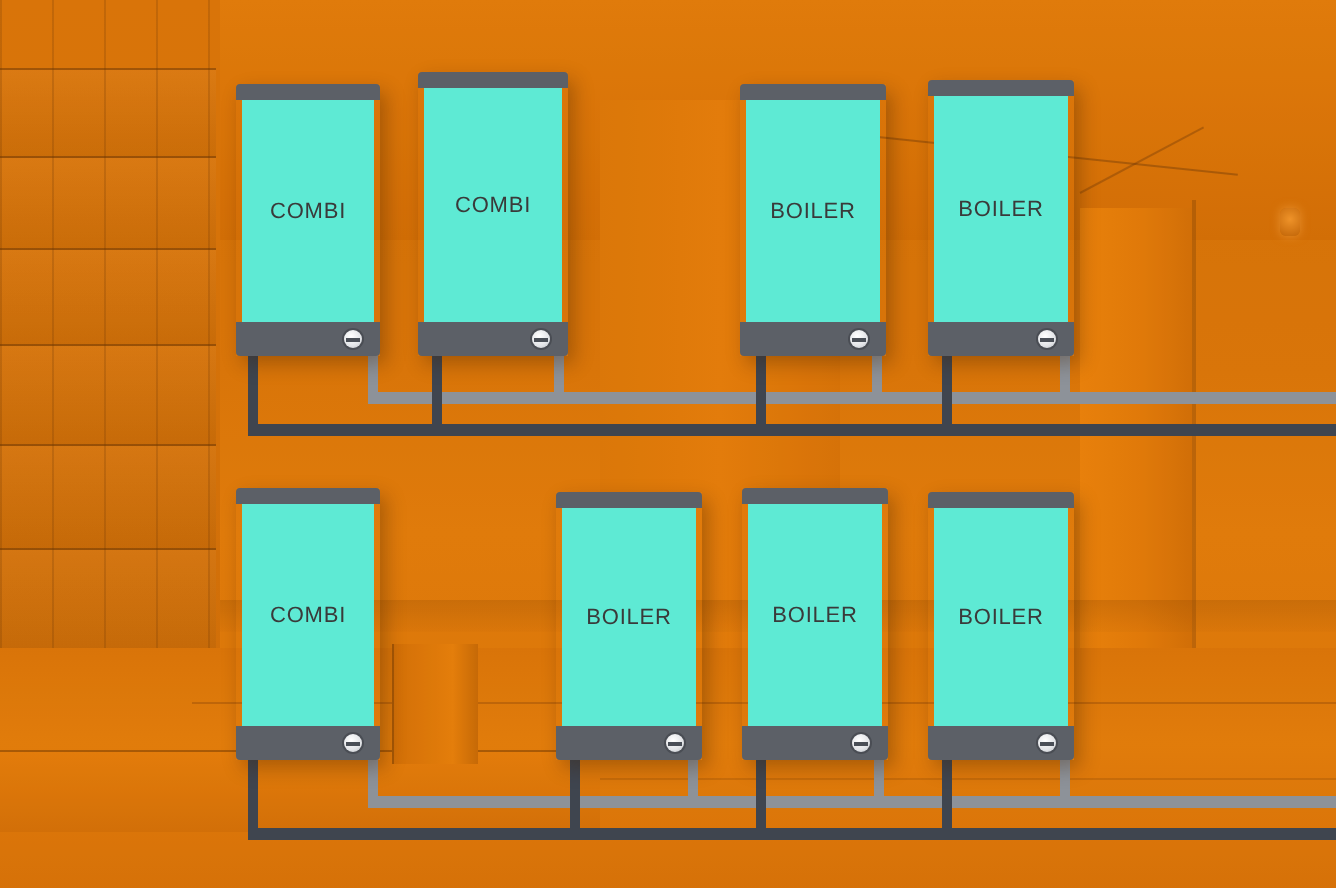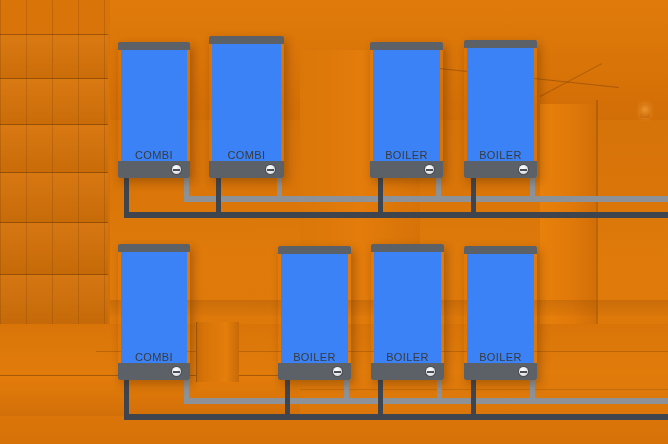--- a/index.html
+++ b/index.html
@@ -160,23 +160,23 @@
     position: absolute;
     left: 0; right: 0; top: 0;
     height: 8px;
     background: #5c6067;
     border-radius: 2px 2px 0 0;
   }
   .unit .body {
     position: absolute;
     left: 3px; right: 3px;
     top: 8px; bottom: 17px;
-    background: #3b82f6;
+    background: #5eead4;
     display: flex;
-    align-items: flex-end;
+    align-items: center;
     justify-content: center;
   }
   .unit .label {
     color: #3a3a3a;
     font-size: 11px;
     letter-spacing: .4px;
     font-family: "Liberation Sans", sans-serif;
     user-select: none;
   }
   .unit .base {

